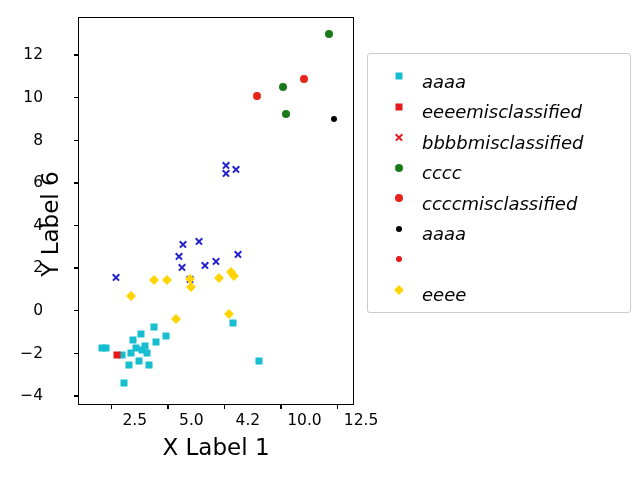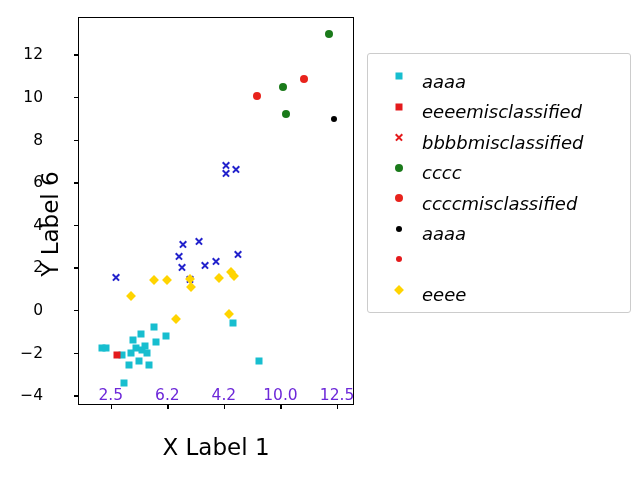--- a/index.html
+++ b/index.html
@@ -75,25 +75,26 @@
   
   .xtick-mark {
     position: absolute;
     top: 405px;
     width: 1.3px;
     height: 4px;
     background: #000;
   }
   .xtick-label {
     position: absolute;
-    top: 386px;
+    top: 411px;
     font-size: 15.5px;
-    color: #6d28d9;
+    color: #000000;
     transform: translateX(-50%);
     white-space: nowrap;
+    margin-left: 24px;
   }
   .ytick-mark {
     position: absolute;
     left: 74px;
     width: 4px;
     height: 1.3px;
     background: #000;
   }
   .ytick-label {
     position: absolute;
@@ -236,21 +237,21 @@
         <div class="pt m-diamond" style="color: rgb(255, 212, 0); background: rgb(255, 212, 0); left: 151.574px; top: 253.692px;"></div>
         <div class="pt m-diamond" style="color: rgb(255, 212, 0); background: rgb(255, 212, 0); left: 154.967px; top: 257.956px;"></div>
         <div class="pt m-diamond" style="color: rgb(255, 212, 0); background: rgb(255, 212, 0); left: 150.443px; top: 296.33px;"></div>
       </div>
   </div>
 
   <div id="xtick-marks">
       <div class="xtick-mark" style="left: 110.803px;"></div>
       <div class="xtick-label" style="left: 110.803px;">2.5</div>
       <div class="xtick-mark" style="left: 167.361px;"></div>
-      <div class="xtick-label" style="left: 167.361px;">6.2</div>
+      <div class="xtick-label" style="left: 167.361px;">5.0</div>
       <div class="xtick-mark" style="left: 223.918px;"></div>
       <div class="xtick-label" style="left: 223.918px;">4.2</div>
       <div class="xtick-mark" style="left: 280.475px;"></div>
       <div class="xtick-label" style="left: 280.475px;">10.0</div>
       <div class="xtick-mark" style="left: 337.033px;"></div>
       <div class="xtick-label" style="left: 337.033px;">12.5</div>
     </div>
 
   <div id="xlabel">X Label 1</div>
 

